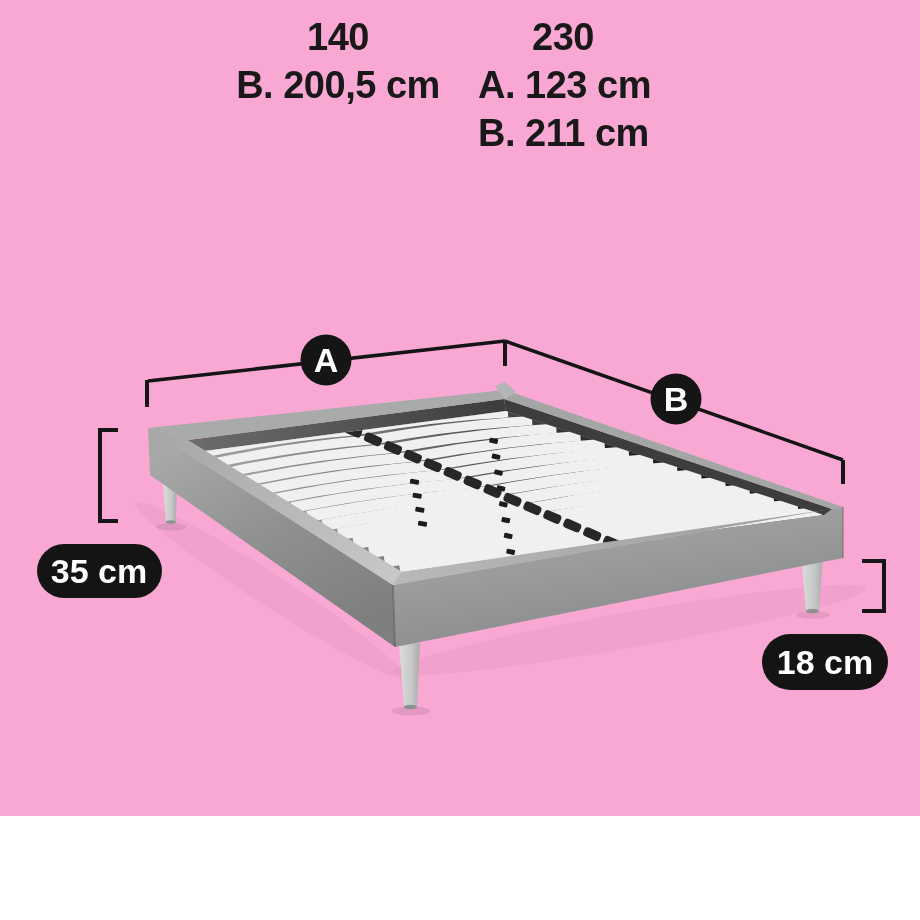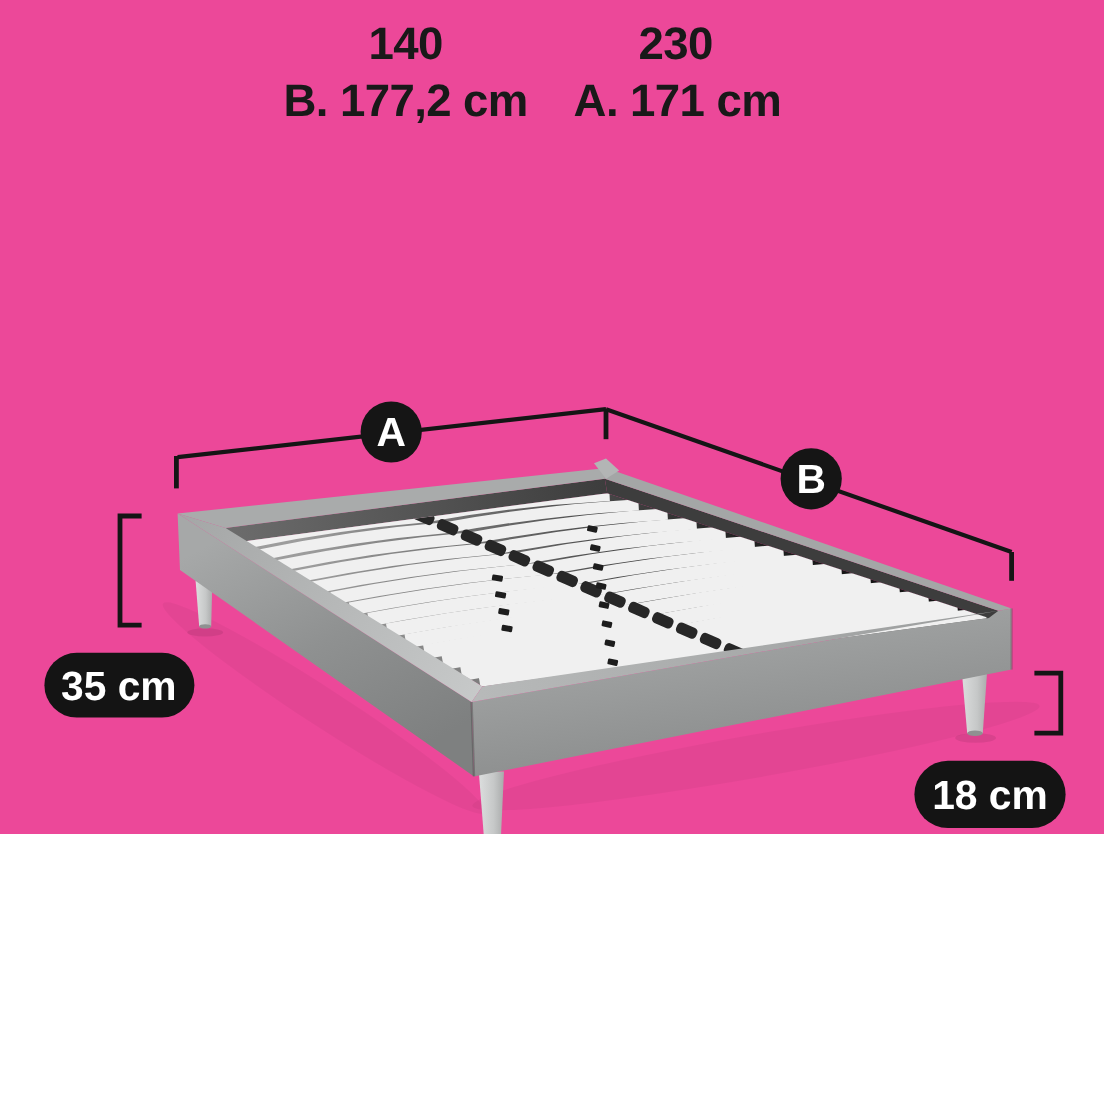--- a/index.html
+++ b/index.html
@@ -1,41 +1,42 @@
 <!DOCTYPE html>
 <html><head>
 <meta charset="utf-8">
 <style>
   html,body{margin:0;padding:0;background:#ffffff;}
   .stage{
-    position:relative;width:920px;height:695px;background:#ec4899;
+    position:relative;width:920px;height:816px;background:#f9a8d4;
     overflow:hidden;font-family:"Liberation Sans",sans-serif;
   }
   .size-col{
     position:absolute;top:13px;text-align:center;color:#191919;
     font-weight:bold;font-size:38px;line-height:48px;letter-spacing:-0.5px;
     white-space:nowrap;
   }
   .size-col--140{left:233px;width:210px;}
   .size-col--160{left:478px;width:170px;}
   .bed-svg{position:absolute;left:0;top:0;width:920px;height:920px;display:block;}
   svg text{font-family:"Liberation Sans","DejaVu Sans",sans-serif;}
 </style>
 </head>
 <body>
 
 <div class="stage">
 
   <div class="size-col size-col--140">
     <div>140</div>
-    <div>B. 177,2 cm</div>
+    <div>B. 200,5 cm</div>
   </div>
   <div class="size-col size-col--160">
     <div>230</div>
-    <div>A. 171 cm</div>
+    <div>A. 123 cm</div>
+    <div>B. 211 cm</div>
   </div>
 
   <svg class="bed-svg" viewBox="0 0 920 920">
     <defs>
       <linearGradient id="gLeft" gradientUnits="userSpaceOnUse" x1="190" y1="445" x2="300" y2="650">
         <stop offset="0" stop-color="#a6a8a8"></stop>
           <stop offset="0.5" stop-color="#8f9191"></stop>
           <stop offset="1" stop-color="#7e8080"></stop>
       </linearGradient>
       <linearGradient id="gFoot" gradientUnits="userSpaceOnUse" x1="610" y1="530" x2="630" y2="660">

